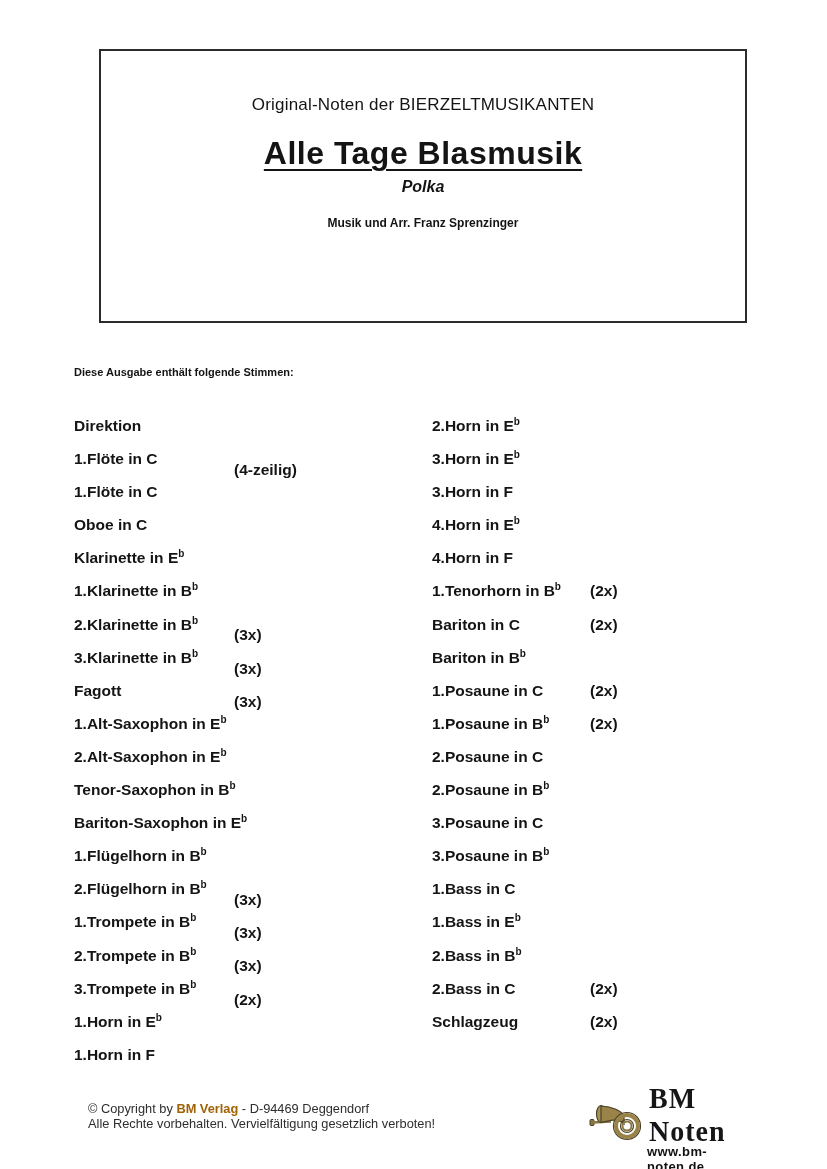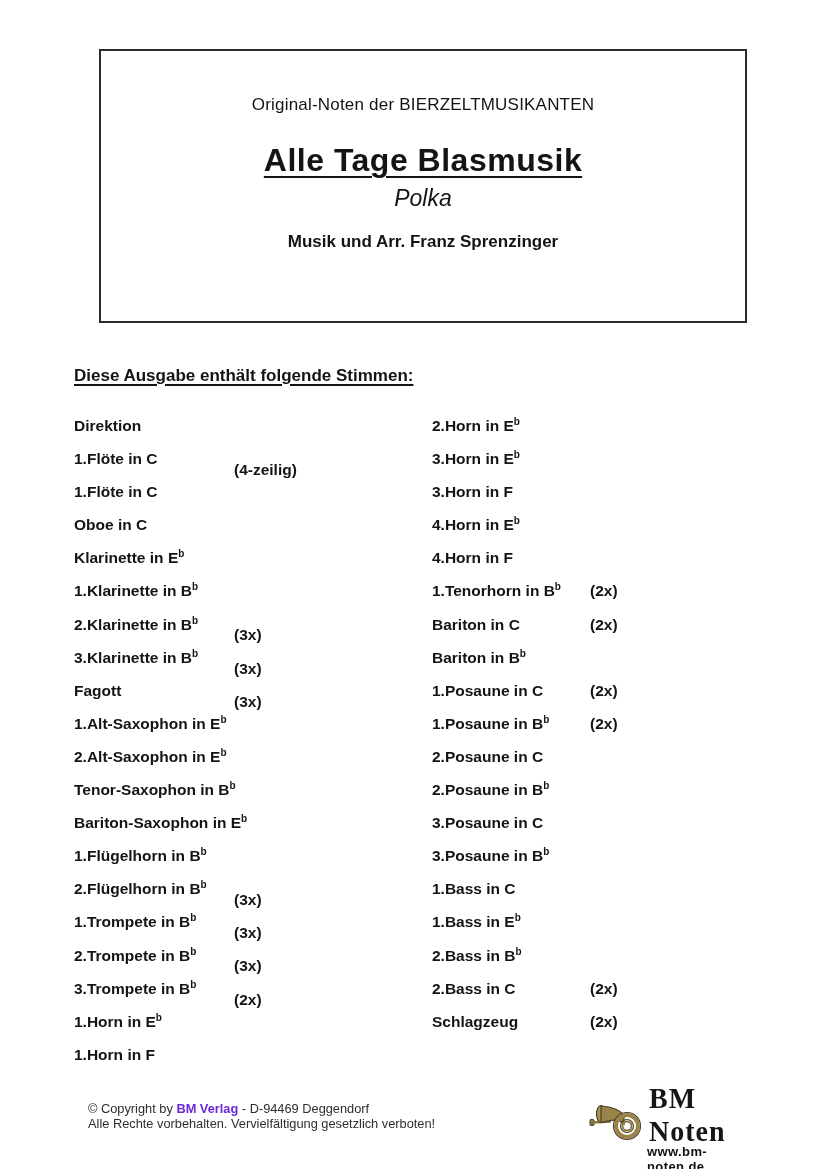--- a/index.html
+++ b/index.html
@@ -19,41 +19,40 @@
     border:2px solid #2b2b2b;
     text-align:center;
     background:#fff;
   }
   .series-line {
     margin-top:44px;
     font-size:17px; font-weight:normal;
     letter-spacing:0.2px;
   }
   .main-title {
-    margin-top:27px;
+    margin-top:20px;
     font-size:32px; font-weight:bold;
     text-decoration:underline;
     text-decoration-thickness:2px;
     text-underline-offset:5px;
     letter-spacing:0.5px;
   }
   .sub-title {
     margin-top:6px;
-    font-size:23px; font-weight:normal; font-style:italic;
+    font-size:16px; font-weight:bold; font-style:italic;
   }
   .credit-line {
     margin-top:20px;
-    font-size:17px; font-weight:bold;
+    font-size:12px; font-weight:bold;
   }
 
   
   .list-heading {
     position:absolute; left:74px; top:366px;
-    font-size:17px; font-weight:bold;
-    text-decoration:underline;
+    font-size:11px; font-weight:bold;
     text-decoration-thickness:1.5px;
     text-underline-offset:3px;
   }
   .parts-col {
     position:absolute; top:409px;
     font-size:15.5px; font-weight:bold;
   }
   .col-left  { left:74px;  width:360px; }
   .col-right { left:432px; width:360px; }
   .part-row {
@@ -67,21 +66,21 @@
     font-size:10px; line-height:0;
     vertical-align:super;
   }
 
   
   .footer-copy {
     position:absolute; left:88px; top:1101px;
     font-size:12.8px; color:#2e2e2e;
     line-height:1.18;
   }
-  .footer-copy b { color:#6d28d9;text-align:center; }
+  .footer-copy b { color:#a16207;text-align:center; }
 
   .logo {
     position:absolute; left:589px; top:1083px; width:165px;
   }
   .logo-row { display:flex; align-items:flex-end; }
   .logo-text {
     font-family:"Liberation Serif", serif;
     font-weight:bold;
     font-size:28px;
     letter-spacing:1px;

